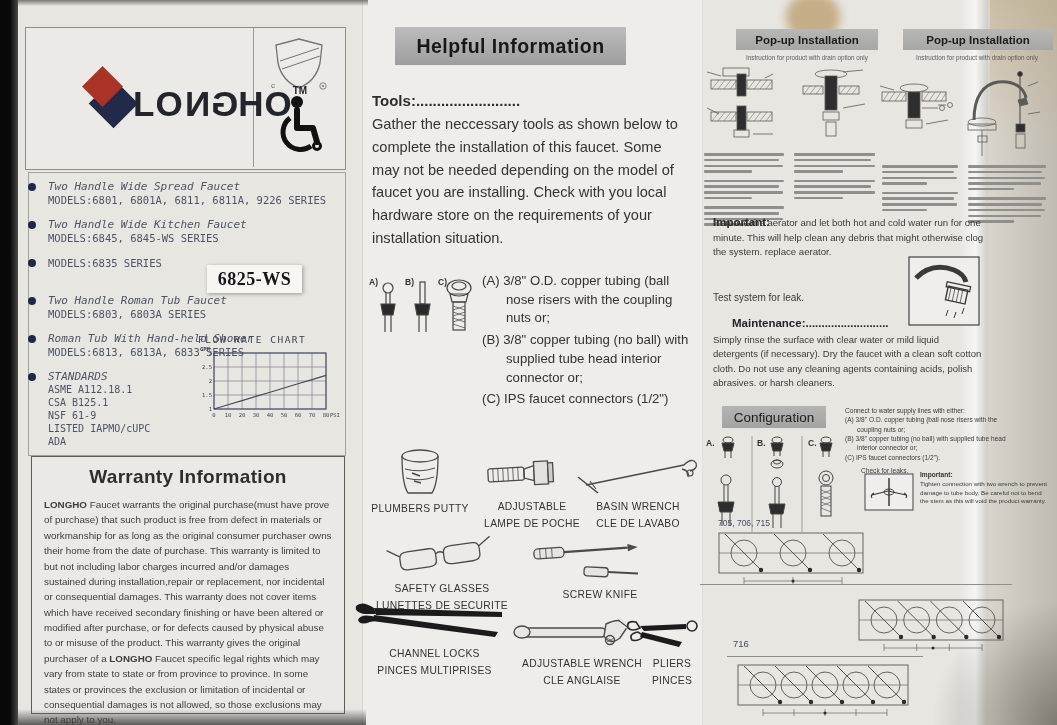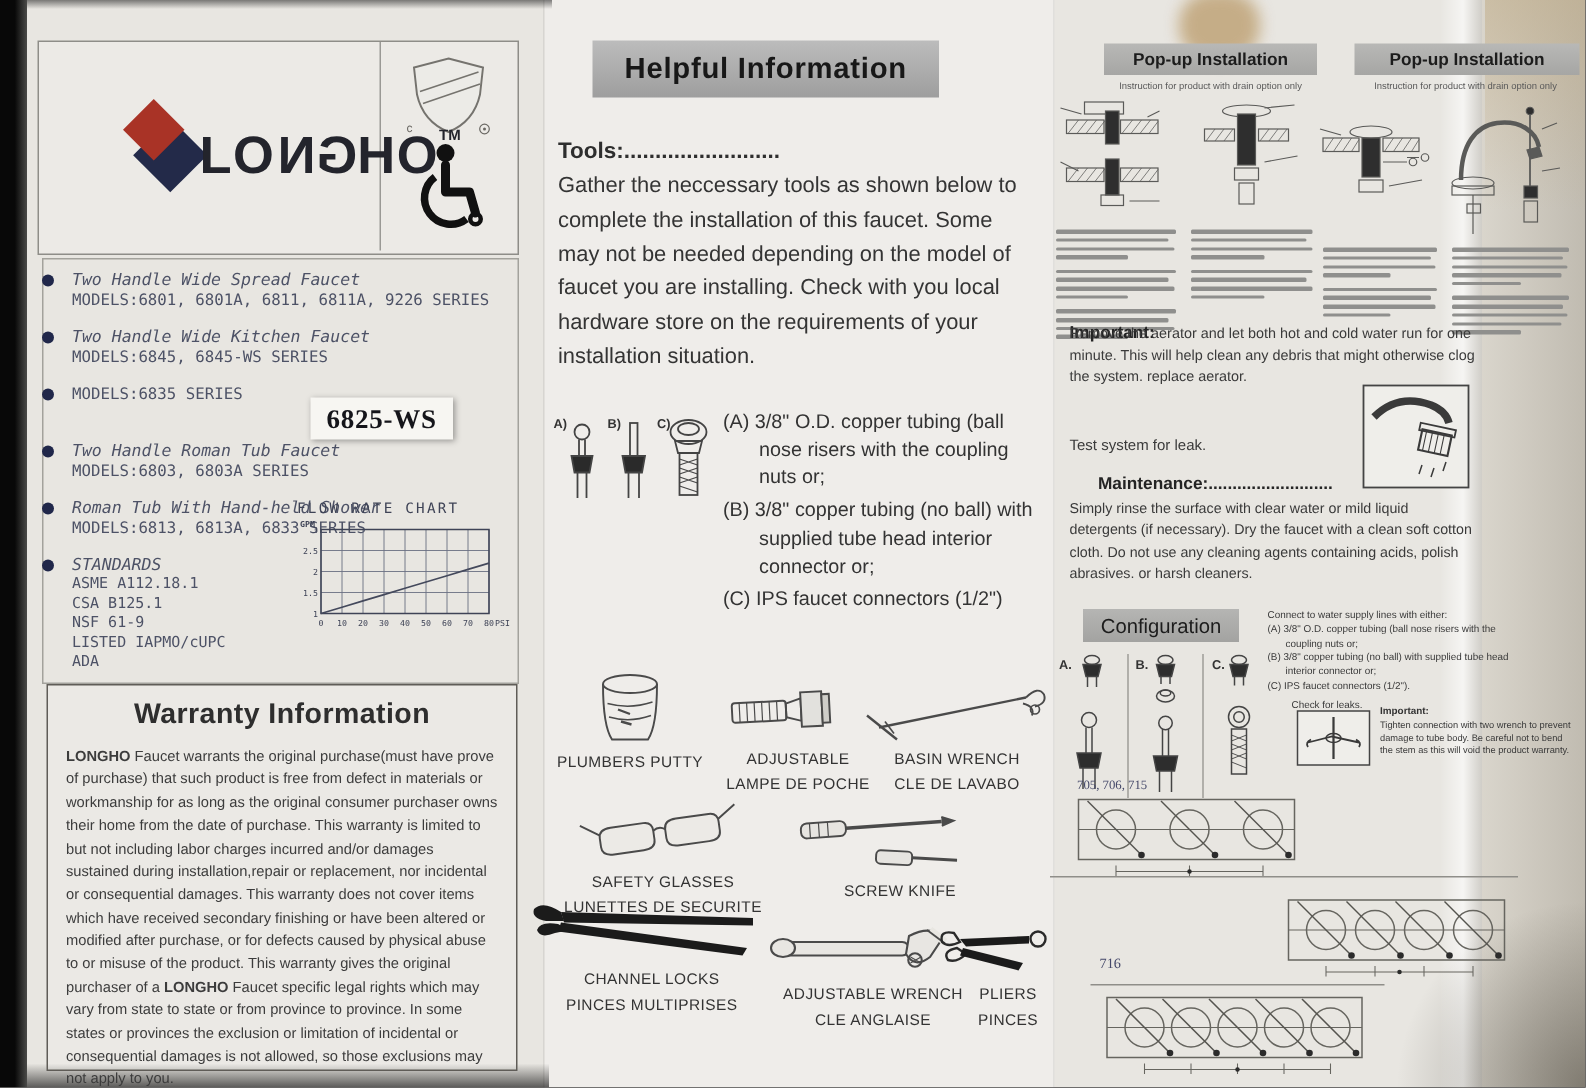--- a/index.html
+++ b/index.html
@@ -64,21 +64,21 @@
   .imp-title{font-size:11.5px;font-weight:700;color:#242424;}
   .small-body{font-size:9.5px;line-height:1.52;color:#3a3a3a;}
   .conf-header{left:722px;top:406px;width:104px;height:22px;background:linear-gradient(180deg,#b5b5b3,#a3a3a1);
                display:flex;align-items:center;justify-content:center;font-size:13.5px;font-weight:400;color:#1c1c1c;}
   .conf-label{position:absolute;font-size:8.5px;font-weight:700;color:#333;}
   .conf-text{left:845px;top:406px;width:170px;font-size:6.6px;line-height:1.42;color:#3a3a3a;}
   .conf-text .opt{text-indent:-12px;padding-left:12px;}
   .conf-check{margin:4px 0 0 16px;}
   .note-title{font-size:6.6px;font-weight:700;color:#333;}
   .note-body{font-size:6.2px;line-height:1.4;color:#3a3a3a;}
-  .holes-label{position:absolute;font-family:Liberation Serif, serif;font-size:8.5px;color:#45496a;text-align:right;}
+  .holes-label{position:absolute;font-family:Liberation Sans, sans-serif;font-size:8.5px;color:#45496a;text-align:right;}
   .hr-line{position:absolute;height:1px;background:#8f8e89;}
   svg{display:block;}
 </style>
 </head>
 <body>
 
 <div id="page">
 
   <div class="abs mid-light"></div>
   <div class="abs crease1"></div>

